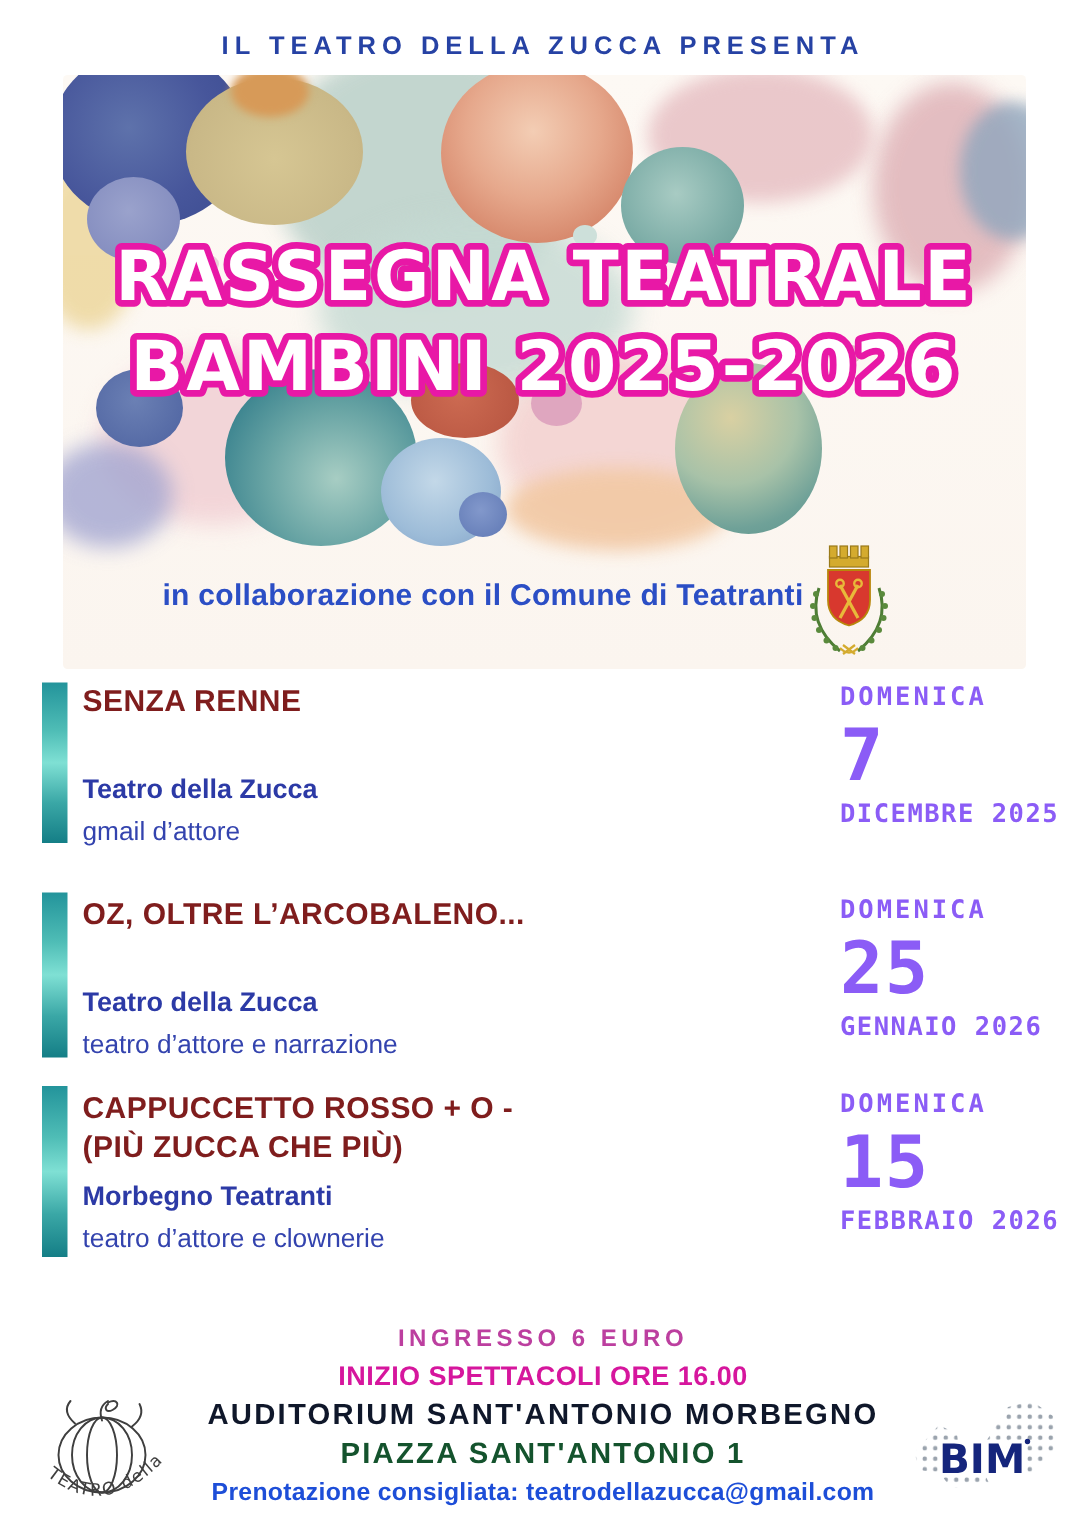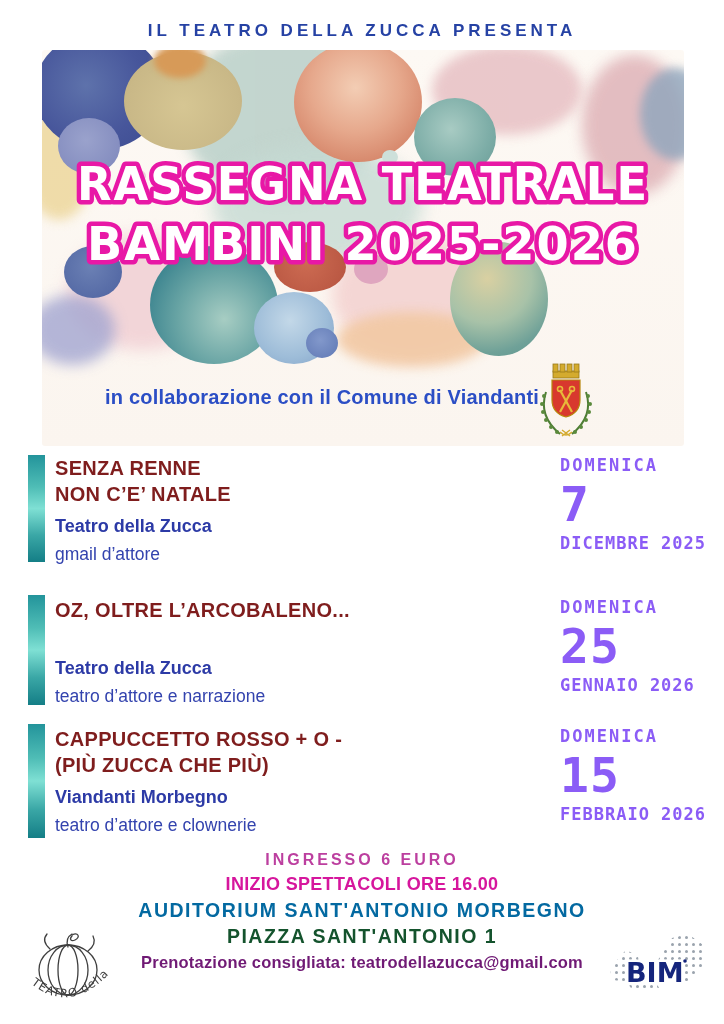--- a/index.html
+++ b/index.html
@@ -42,26 +42,26 @@
   .egenre {
     position:absolute; left:55px; top:89px; width:460px;
     color:#3343ae; font-weight:400; font-size:17.5px;
   }
   .edate { position:absolute; left:560px; top:0; width:180px; color:#8b5cf6;
            font-family:"DejaVu Sans Mono", monospace; }
   .dayname  { font-weight:700; font-size:17px; letter-spacing:2px; }
   .daynum   { font-weight:700; font-size:48px; line-height:54px; letter-spacing:1px; margin-top:2px; }
   .monthyr  { font-weight:700; font-size:17px; letter-spacing:1px; margin-top:2px; }
   
-  .fline { position:absolute; left:0; width:724px; text-align:center; }
+  .fline { position:absolute; left:0; width:724px; text-align:center;margin-top:33px; }
   .f-price   { top:851px; color:#bc3f9f; font-weight:600; font-size:16px; letter-spacing:3px; }
   .f-time    { top:874px; color:#d6169d; font-weight:700; font-size:18px; letter-spacing:0.3px; }
-  .f-venue1  { top:899px; color:#0369a1; font-weight:700; font-size:19.5px; letter-spacing:1.5px; }
+  .f-venue1  { top:899px; color:#0f172a; font-weight:700; font-size:19.5px; letter-spacing:1.5px; }
   .f-venue2  { top:925px; color:#14532d; font-weight:700; font-size:19.5px; letter-spacing:1.5px; }
-  .f-booking { top:953px; color:#701a75; font-weight:600; font-size:16.5px; letter-spacing:0.2px; }
+  .f-booking { top:953px; color:#1d4ed8; font-weight:600; font-size:16.5px; letter-spacing:0.2px; }
   .f-contact { top:979px; color:#3a4cb5; font-weight:600; font-size:16.5px; letter-spacing:0.2px; }
   .logo-zucca { position:absolute; left:18px; top:923px; width:100px; height:95px; }
   .logo-bim   { position:absolute; left:600px; top:928px; width:115px; height:88px; }
 </style>
 </head>
 <body>
 
 <div class="poster">
 
   <div class="top-line">IL TEATRO DELLA ZUCCA PRESENTA</div>
@@ -95,21 +95,21 @@
     <div class="bub" style="left:340px;top:100px;width:16px;height:14px;background:#cde0da"></div>
     <div class="bub" style="left:90px;top:120px;width:14px;height:12px;background:#e8d3d8"></div>
     <div class="bub" style="left:520px;top:180px;width:12px;height:12px;background:#e3bfc4"></div>
 
     <svg class="banner-title" viewBox="0 0 642 312" xmlns="http://www.w3.org/2000/svg">
       <text x="321" y="150" text-anchor="middle" textLength="572" lengthAdjust="spacingAndGlyphs" font-family="DejaVu Sans, sans-serif" font-size="46" font-weight="800" letter-spacing="2" stroke="#e818a6" stroke-width="9" stroke-linejoin="round" paint-order="stroke" fill="#ffffff">RASSEGNA TEATRALE</text>
       <text x="321" y="210" text-anchor="middle" textLength="552" lengthAdjust="spacingAndGlyphs" font-family="DejaVu Sans, sans-serif" font-size="46" font-weight="800" letter-spacing="2" stroke="#e818a6" stroke-width="9" stroke-linejoin="round" paint-order="stroke" fill="#ffffff">BAMBINI 2025-2026</text>
     </svg>
   </div>
 
-  <div class="collab">in collaborazione con il Comune di Viandanti</div>
+  <div class="collab">in collaborazione con il Comune di Teatranti</div>
   <svg class="coat" viewBox="0 0 60 80" xmlns="http://www.w3.org/2000/svg">
     <path d="M10,32 Q2,56 24,74" stroke="#4e7d35" fill="none" stroke-width="2"></path>
     <path d="M50,32 Q58,56 36,74" stroke="#4e7d35" fill="none" stroke-width="2"></path>
     <g fill="#5a8a3c">
       <circle cx="8" cy="36" r="2"></circle>
         <circle cx="6" cy="44" r="2"></circle>
         <circle cx="7" cy="52" r="2"></circle>
       <circle cx="10" cy="60" r="2"></circle>
         <circle cx="15" cy="67" r="2"></circle>
         <circle cx="21" cy="72" r="2"></circle>
@@ -134,21 +134,21 @@
     </g>
     <g fill="none" stroke="#e8b93a" stroke-width="1.6">
       <circle cx="24" cy="29" r="2.5"></circle>
         <circle cx="36" cy="29" r="2.5"></circle>
     </g>
     <path d="M24,72 q6,6 12,0 M26,76 l8,-6 M34,76 l-8,-6" stroke="#d4ab2e" stroke-width="1.5" fill="none"></path>
   </svg>
 
   <div class="event" style="top:455px;height:110px">
     <div class="bar" style="height:107px"></div>
-    <div class="etitle"><span>SENZA RENNE</span><br><span>NON C’E’ NATALE</span></div>
+    <div class="etitle"><span>SENZA RENNE</span><br></div>
     <div class="ecompany">Teatro della Zucca</div>
     <div class="egenre">gmail d’attore</div>
     <div class="edate">
       <div class="dayname">DOMENICA</div>
       <div class="daynum">7</div>
       <div class="monthyr">DICEMBRE 2025</div>
     </div>
   </div>
 
   <div class="event" style="top:597px;height:112px">
@@ -159,21 +159,21 @@
     <div class="edate">
       <div class="dayname">DOMENICA</div>
       <div class="daynum">25</div>
       <div class="monthyr">GENNAIO 2026</div>
     </div>
   </div>
 
   <div class="event" style="top:726px;height:116px">
     <div class="bar" style="height:114px;top:-2px"></div>
     <div class="etitle"><span>CAPPUCCETTO ROSSO + O -</span><br><span>(PIÙ ZUCCA CHE PIÙ)</span></div>
-    <div class="ecompany">Viandanti Morbegno</div>
+    <div class="ecompany">Morbegno Teatranti</div>
     <div class="egenre">teatro d’attore e clownerie</div>
     <div class="edate">
       <div class="dayname">DOMENICA</div>
       <div class="daynum">15</div>
       <div class="monthyr">FEBBRAIO 2026</div>
     </div>
   </div>
 
   <div class="fline f-price">INGRESSO 6 EURO</div>
   <div class="fline f-time">INIZIO SPETTACOLI ORE 16.00</div>

